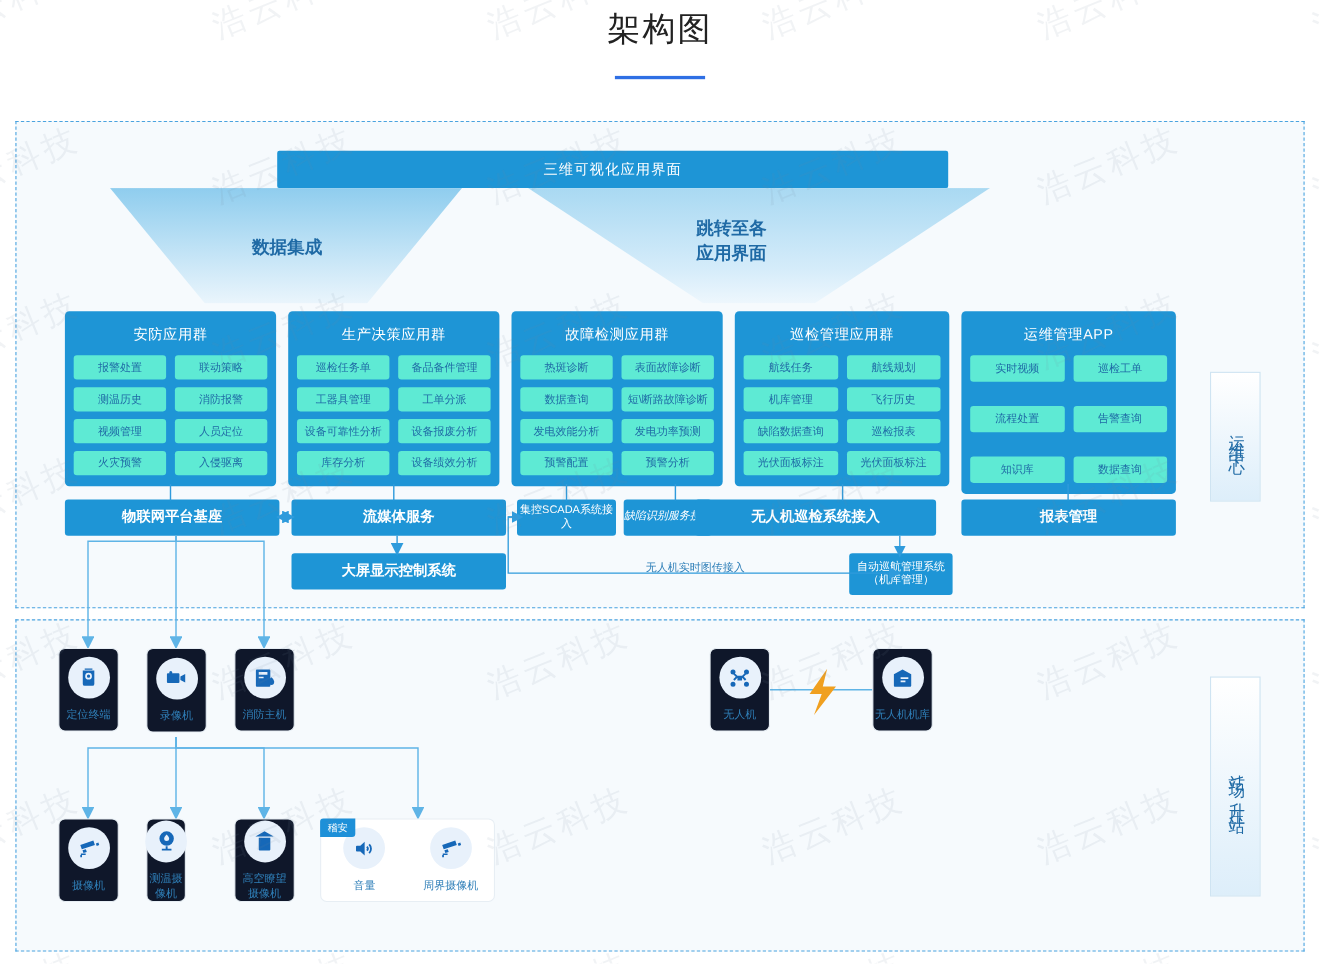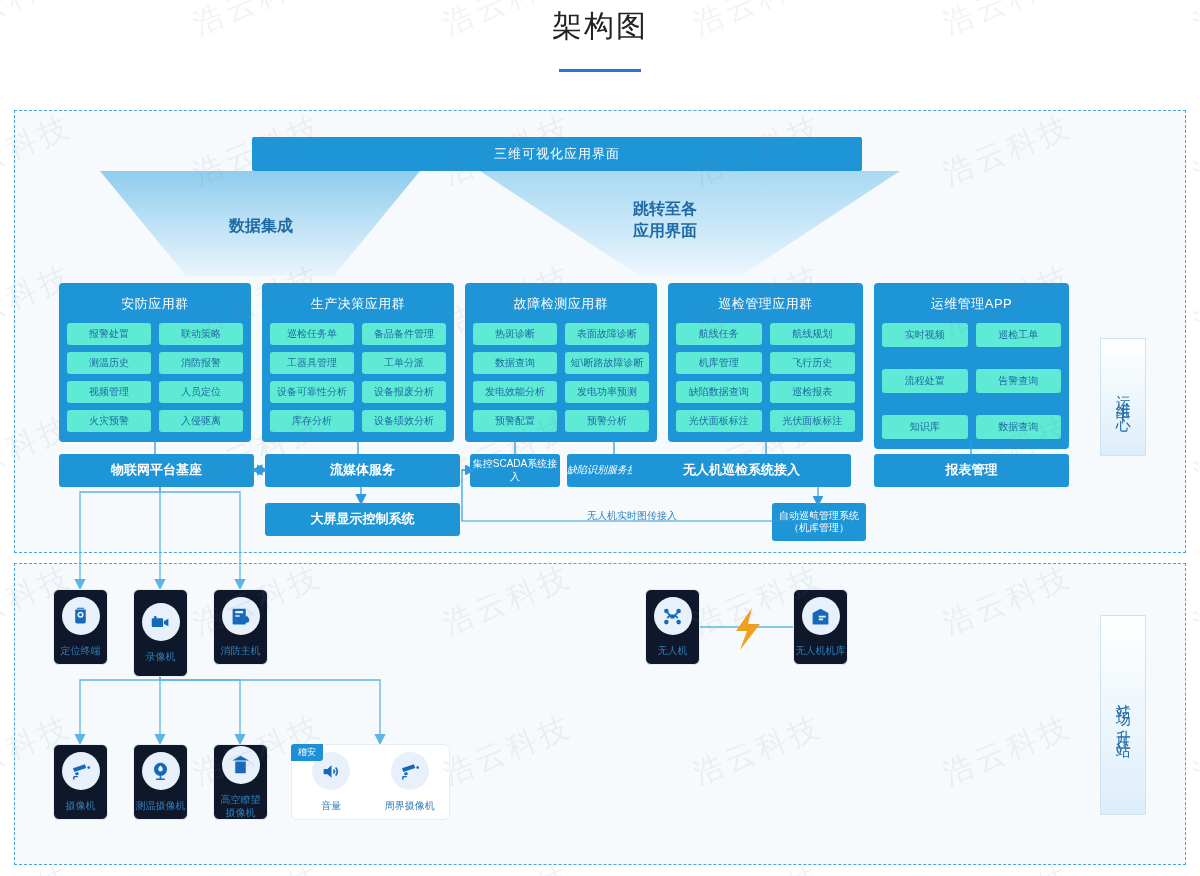--- a/index.html
+++ b/index.html
@@ -267,21 +267,21 @@
 
 <div class="dev" style="left:53px; top:589px; width:55px; height:76px;">
   <div class="dev-icon">
     <svg viewBox="0 0 24 24">
         <path d="M6 4h12v14a2 2 0 0 1-2 2H8a2 2 0 0 1-2-2V4zm6 2.5a3.5 3.5 0 1 0 0 7 3.5 3.5 0 0 0 0-7zm0 1.8a1.7 1.7 0 1 1 0 3.4 1.7 1.7 0 0 1 0-3.4zM8 2h8v1.2H8z"></path>
       </svg>
   </div>
   <div class="dev-label">定位终端</div>
 </div>
 
-<div class="dev" style="left:133px; top:589px; width:55px; height:88px;">
+<div class="dev" style="left:133px; top:589px; width:55px; height:77px;">
   <div class="dev-icon">
     <svg viewBox="0 0 24 24">
         <path d="M3 7h11a1 1 0 0 1 1 1v8a1 1 0 0 1-1 1H3a1 1 0 0 1-1-1V8a1 1 0 0 1 1-1zm13 3.2 5-2.6v8.8l-5-2.6v-3.6zM6 4.5a1.6 1.6 0 1 1 0 3.2 1.6 1.6 0 0 1 0-3.2z"></path>
       </svg>
   </div>
   <div class="dev-label">录像机</div>
 </div>
 
 <div class="dev" style="left:213px; top:589px; width:55px; height:76px;">
   <div class="dev-icon">
@@ -313,21 +313,21 @@
 
 <div class="dev" style="left:53px; top:744px; width:55px; height:76px;">
   <div class="dev-icon">
     <svg viewBox="0 0 24 24">
         <path d="M3.4 8.2 17 3.6l1.6 4.5-13.6 4.6-1.6-4.5zm2.3 5.5 3.5-1.2 1 2.9-3.5 1.2-1-2.9zM4 17h5v1.6H4V17zm-.6 1.6h1.8V21H3.4v-2.4zM19.6 6.6l2.6-.9.9 2.6-2.6.9-.9-2.6z"></path>
       </svg>
   </div>
   <div class="dev-label">摄像机</div>
 </div>
 
-<div class="dev" style="left:133px; top:744px; width:55px; height:76px;">
+<div class="dev" style="left:133px; top:744px; width:36px; height:76px;">
   <div class="dev-icon">
     <svg viewBox="0 0 24 24">
         <path d="M12 2a7.5 7.5 0 1 1 0 15 7.5 7.5 0 0 1 0-15zm0 3.2c-1.8 1.7-2.6 3-2.6 4.3a2.6 2.6 0 1 0 5.2 0c0-1.3-.8-2.6-2.6-4.3zM11 17.5h2V20h4v1.8H7V20h4v-2.5z"></path>
       </svg>
   </div>
   <div class="dev-label">测温摄像机</div>
 </div>
 
 <div class="dev" style="left:213px; top:744px; width:55px; height:76px;">
   <div class="dev-icon">

